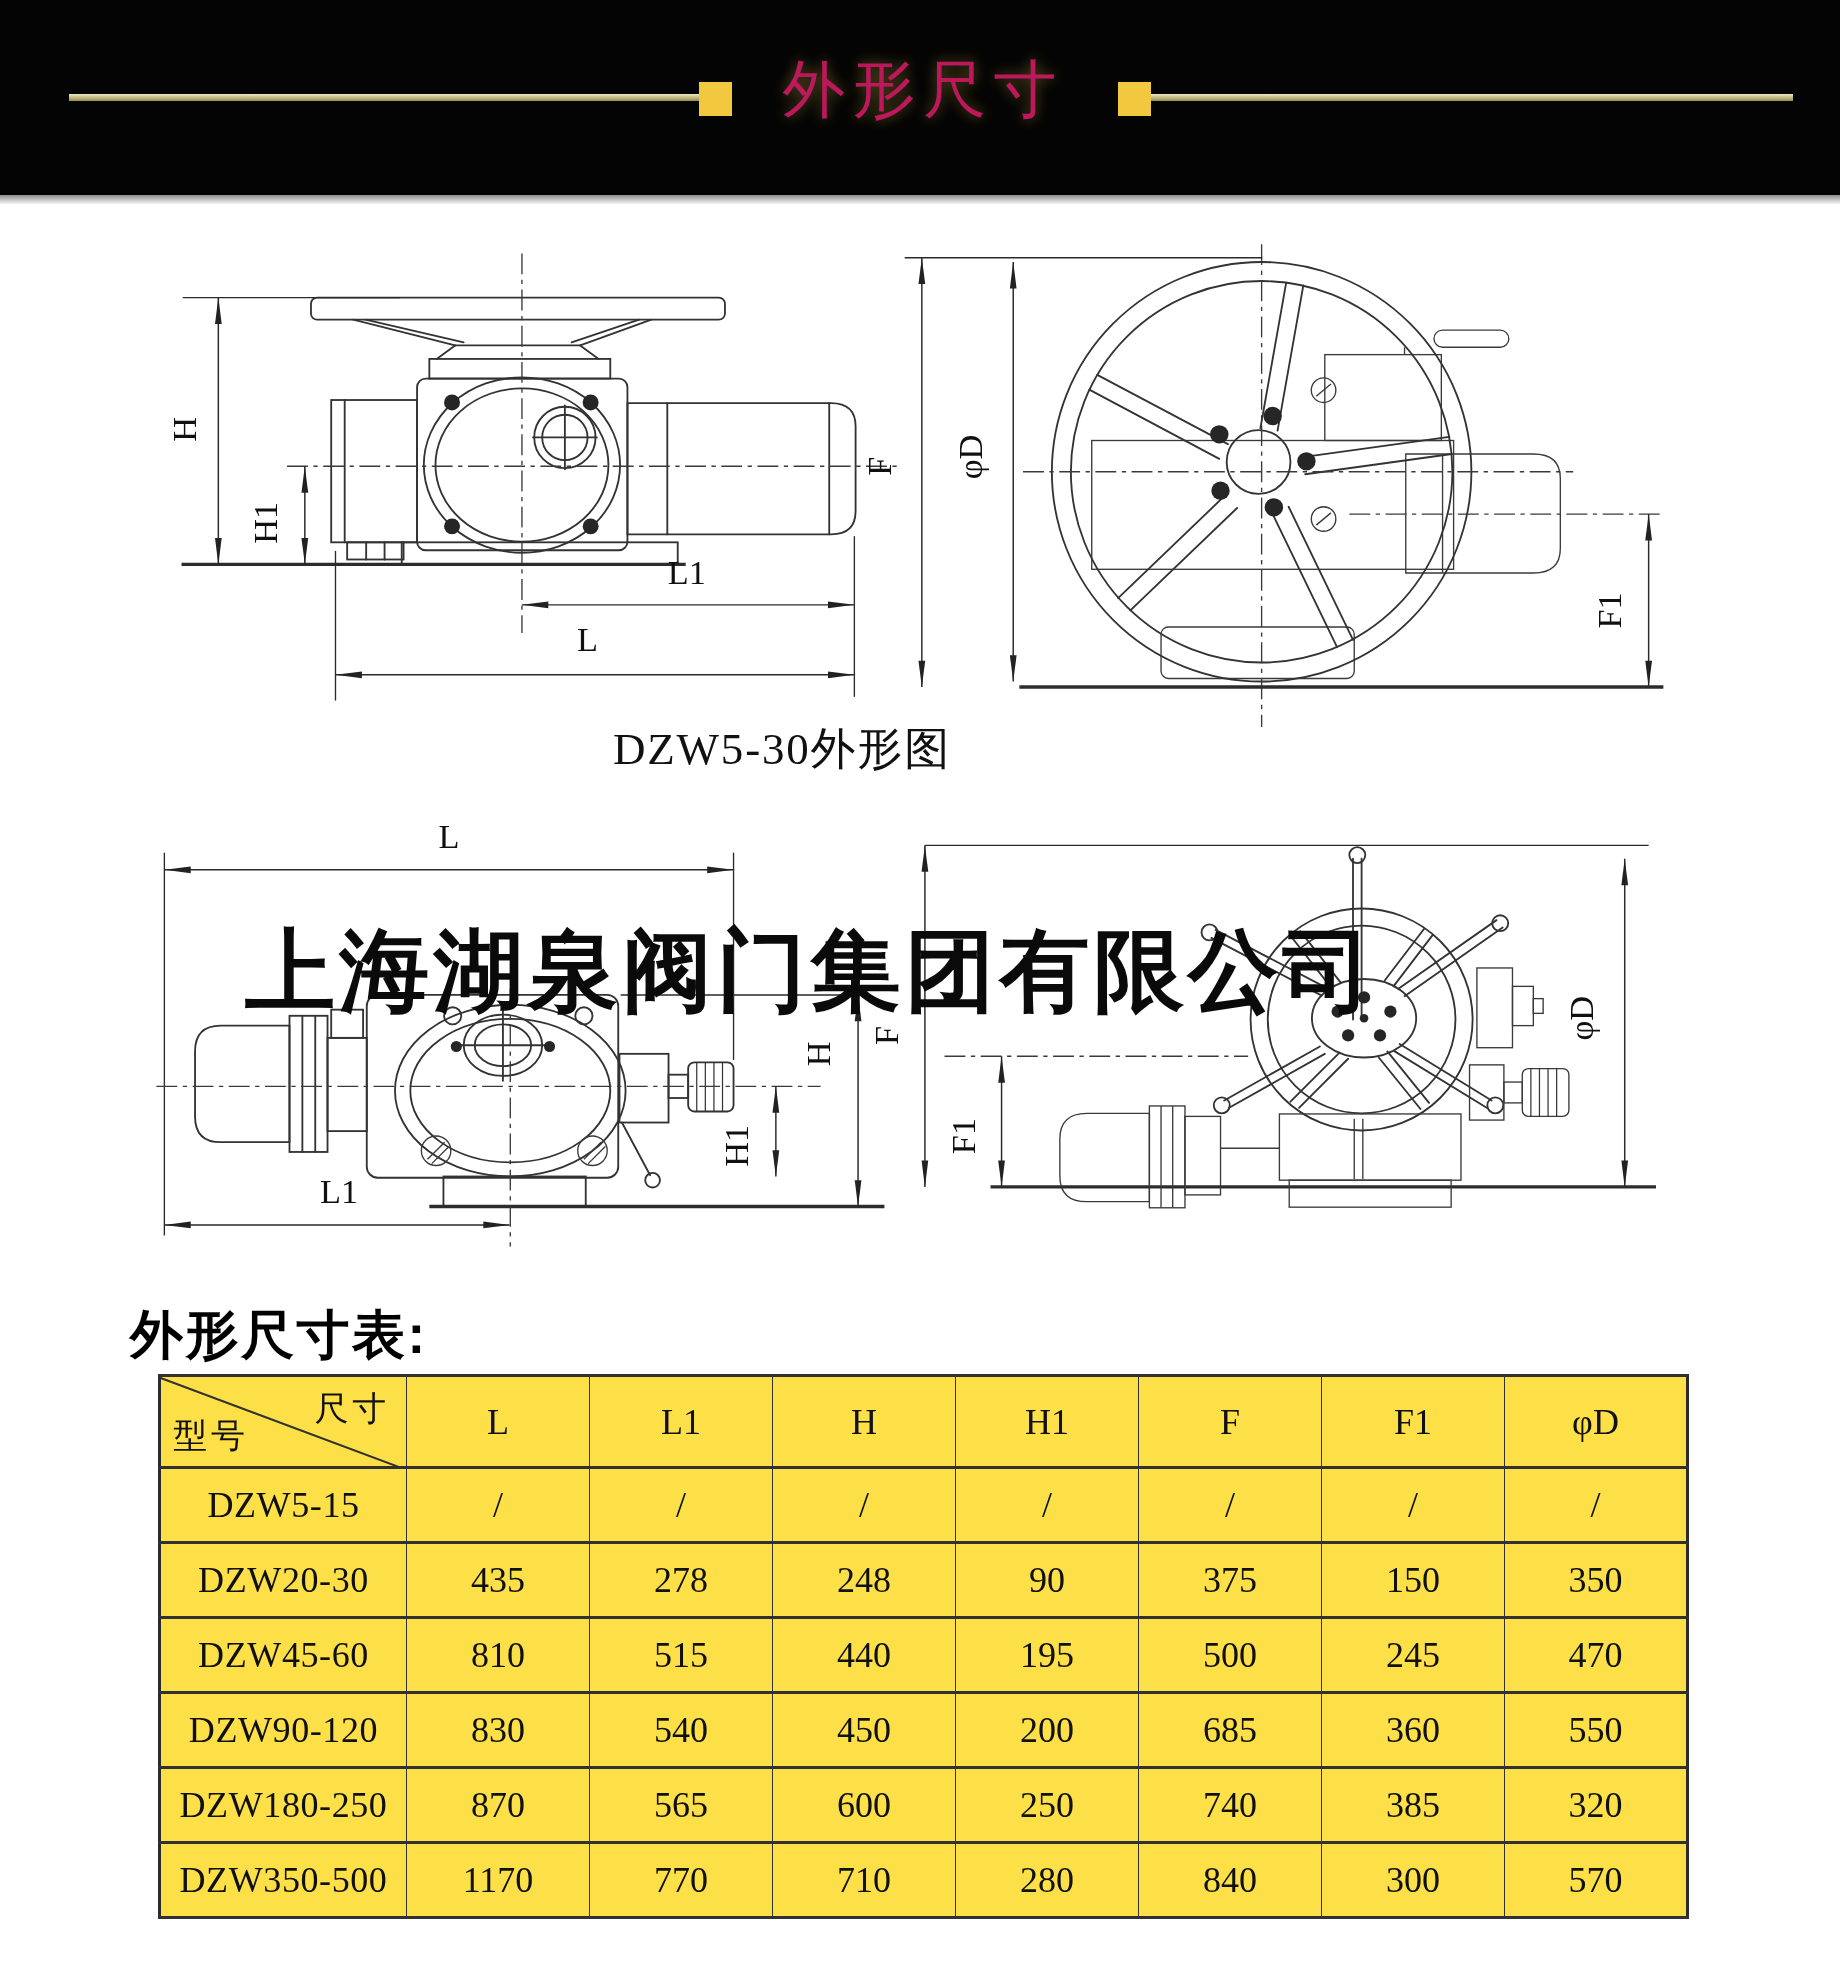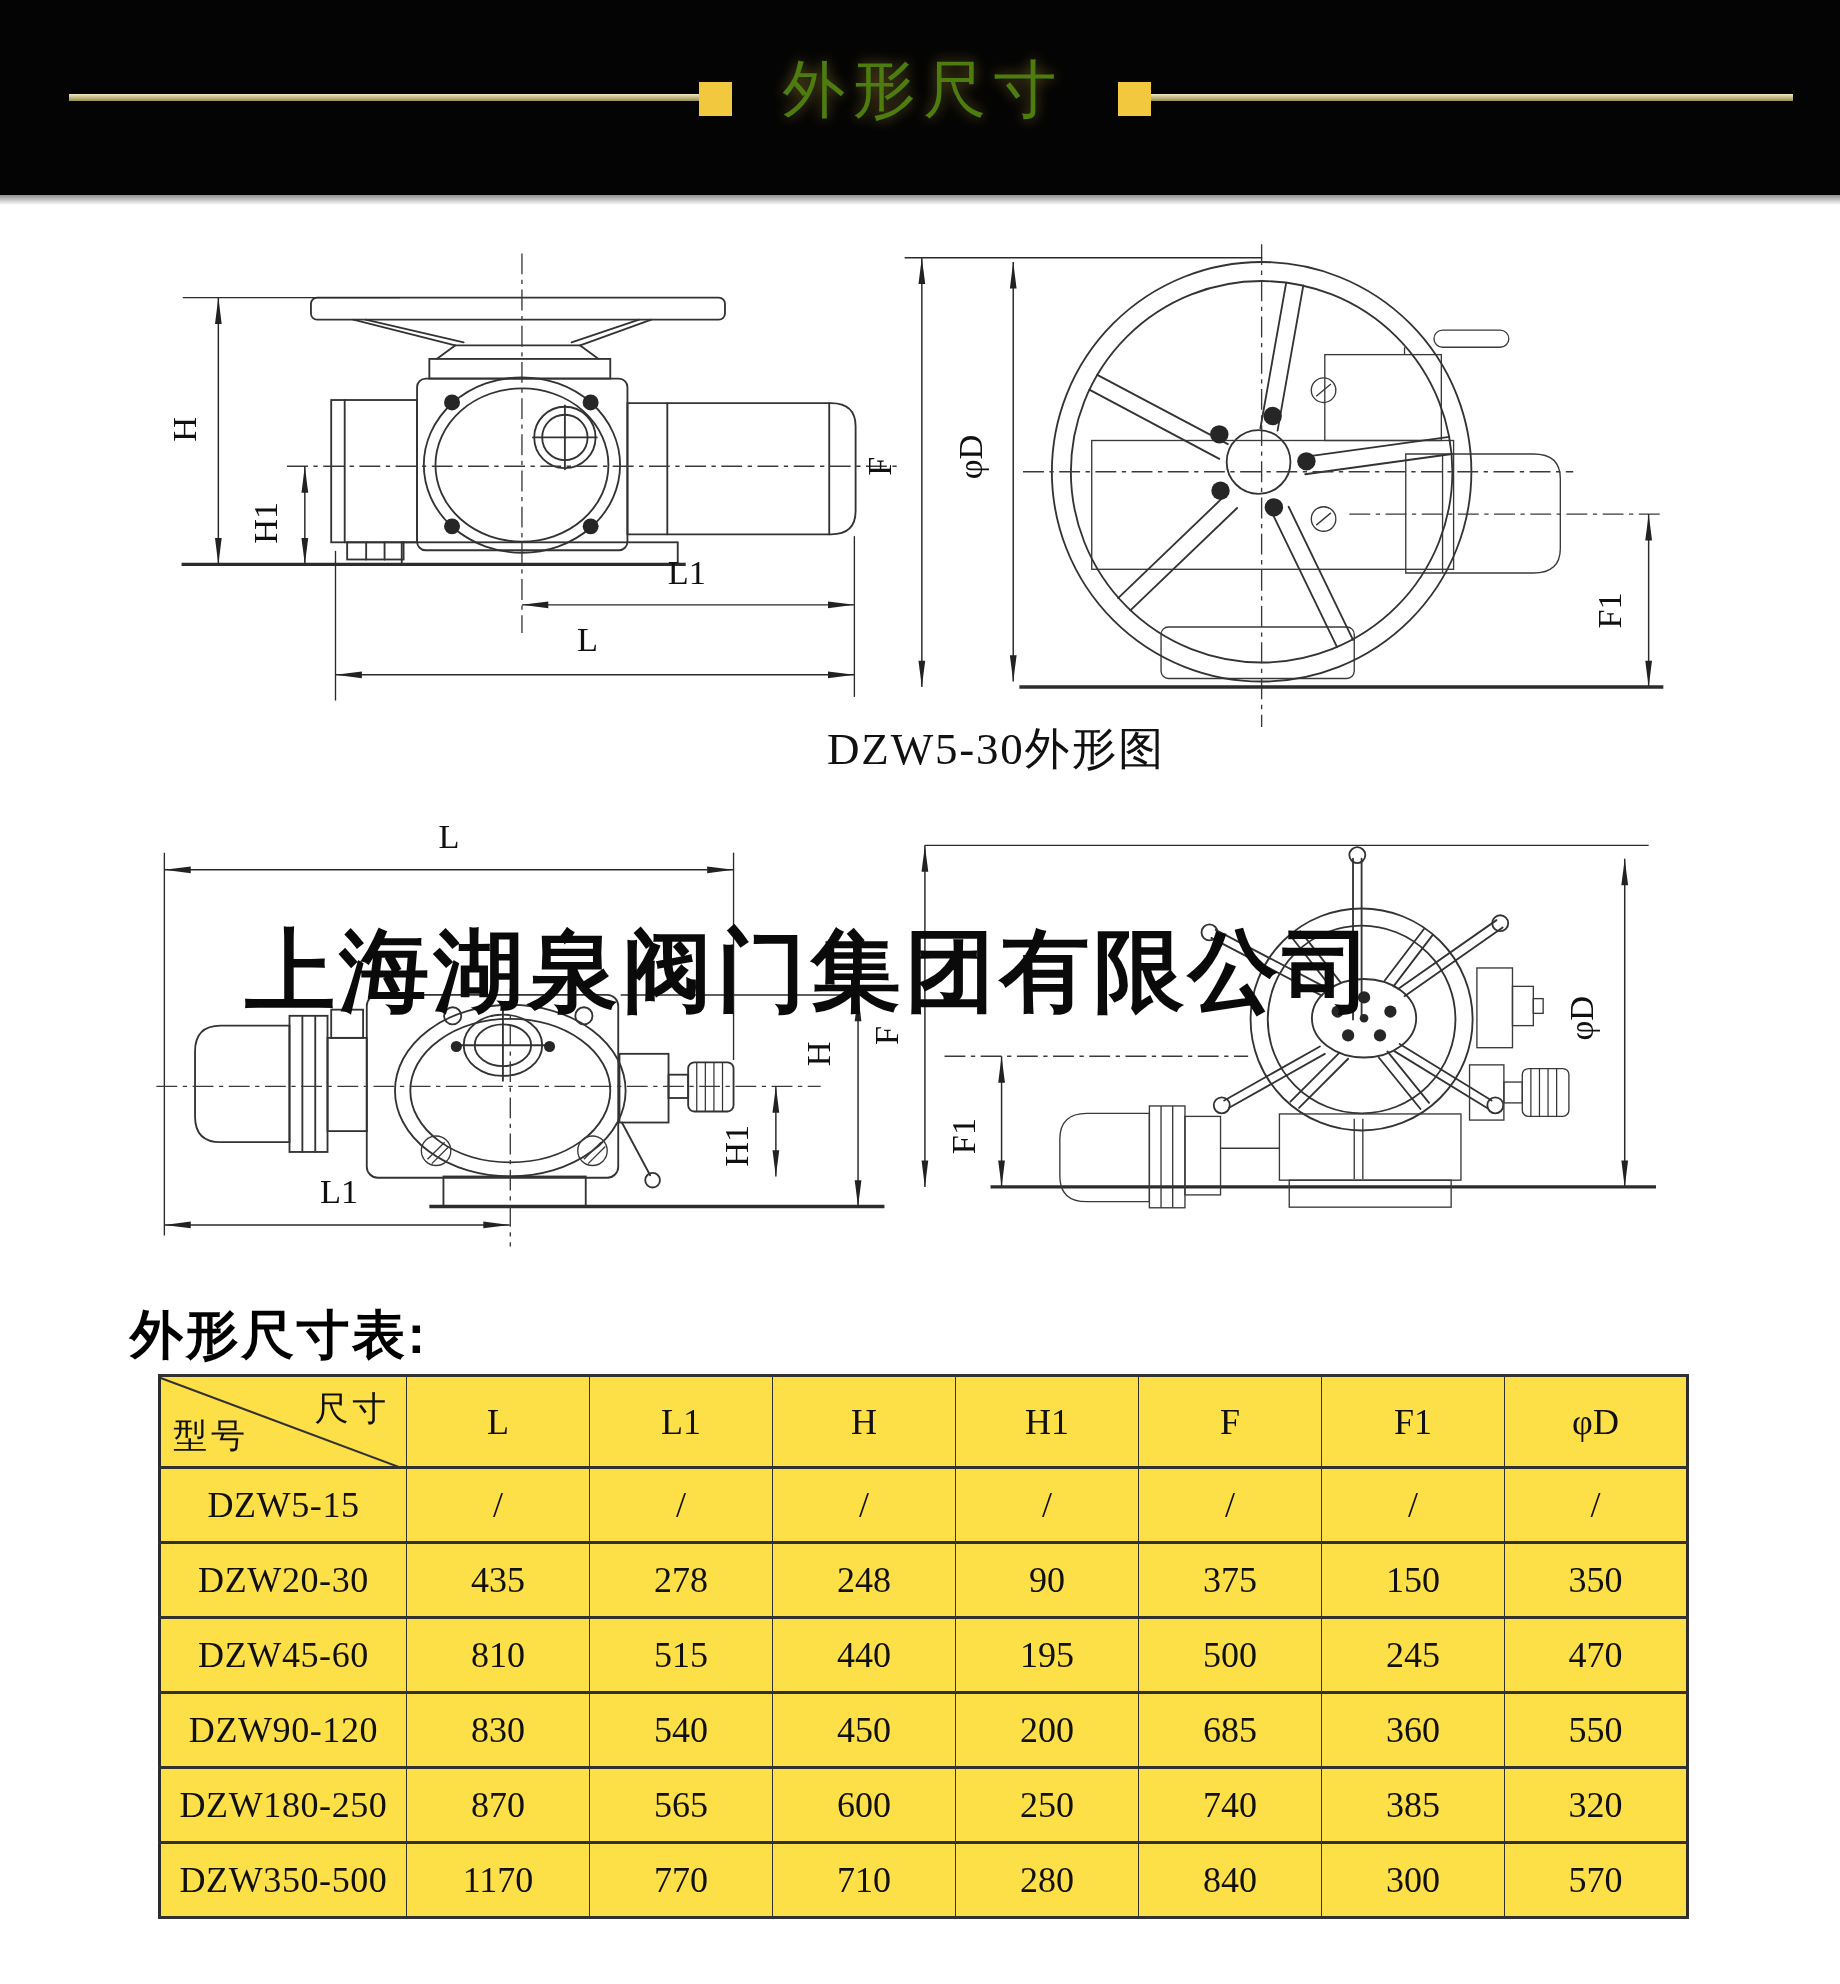--- a/index.html
+++ b/index.html
@@ -9,37 +9,37 @@
   
   .hdr{left:0;top:0;width:1840px;height:195px;background:#040404;z-index:5;}
   .hgrad{left:0;top:195px;width:1840px;height:9.8px;background:linear-gradient(#8f8f8f,#ffffff);z-index:5;}
   .hline{top:94px;height:6.7px;background:linear-gradient(#efe9bc,#978d4e);z-index:6;}
   .hline.l{left:69px;width:630px;}
   .hline.r{left:1151px;width:642px;}
   .hsq{top:82px;width:32.5px;height:34px;background:#f2c93e;z-index:6;}
   .hsq.l{left:699px;}
   .hsq.r{left:1118px;}
   .htitle{left:736px;top:55px;width:374px;text-align:center;font-size:63px;line-height:1.1;
-          color:#4d7c0f;letter-spacing:7.4px;font-weight:500;z-index:6;
+          color:#be185d;letter-spacing:7.4px;font-weight:500;z-index:6;
           text-shadow:0 0 13.5px rgba(235,200,70,.45);white-space:nowrap;}
 
   
   svg.art{position:absolute;left:0;top:0;z-index:1;}
   .ln{stroke:#333;stroke-width:3;fill:none;stroke-linecap:round;}
   .ln2{stroke:#3a3a3a;stroke-width:2.2;fill:none;}
   .fillb{fill:#262626;stroke:none;}
   .dash{stroke:#3a3a3a;stroke-width:2.2;fill:none;stroke-dasharray:34 9 7 9;}
   .dim{stroke:#2a2a2a;stroke-width:2.4;fill:none;marker-start:url(#arr);marker-end:url(#arr);}
   .ext{stroke:#2a2a2a;stroke-width:2.2;fill:none;}
   .ground{stroke:#2c2c2c;stroke-width:5.5;fill:none;}
   text.lbl{font-family:"Liberation Serif",serif;font-size:56px;fill:#101010;}
   .hatch{stroke:#333;stroke-width:2;fill:none;}
 
   
-  .cap{left:613px;top:719px;width:552px;text-align:right;font-size:45px;color:#111;
+  .cap{left:613px;top:719px;width:552px;text-align:left;font-size:45px;color:#111;
        font-family:"Liberation Serif",serif;letter-spacing:1.8px;z-index:2;white-space:nowrap;}
   .wm{left:245px;top:924px;font-size:90px;font-weight:900;letter-spacing:4.3px;color:#0a0a0a;
       line-height:1.05;z-index:3;white-space:nowrap;font-family:"DejaVu Sans",sans-serif;}
   .tttl{left:130px;top:1300px;font-size:53px;font-weight:700;color:#000000;letter-spacing:2.5px;z-index:2;white-space:nowrap;}
 
   
   table.dims{position:absolute;left:158px;top:1374px;border-collapse:collapse;table-layout:fixed;
              width:1530px;z-index:2;background:#fde047;font-family:"Liberation Serif",serif;}
   table.dims td,table.dims th{border:1.8px solid #313131;border-top-width:3.1px;border-bottom-width:3.1px;
              text-align:center;vertical-align:middle;font-weight:400;

